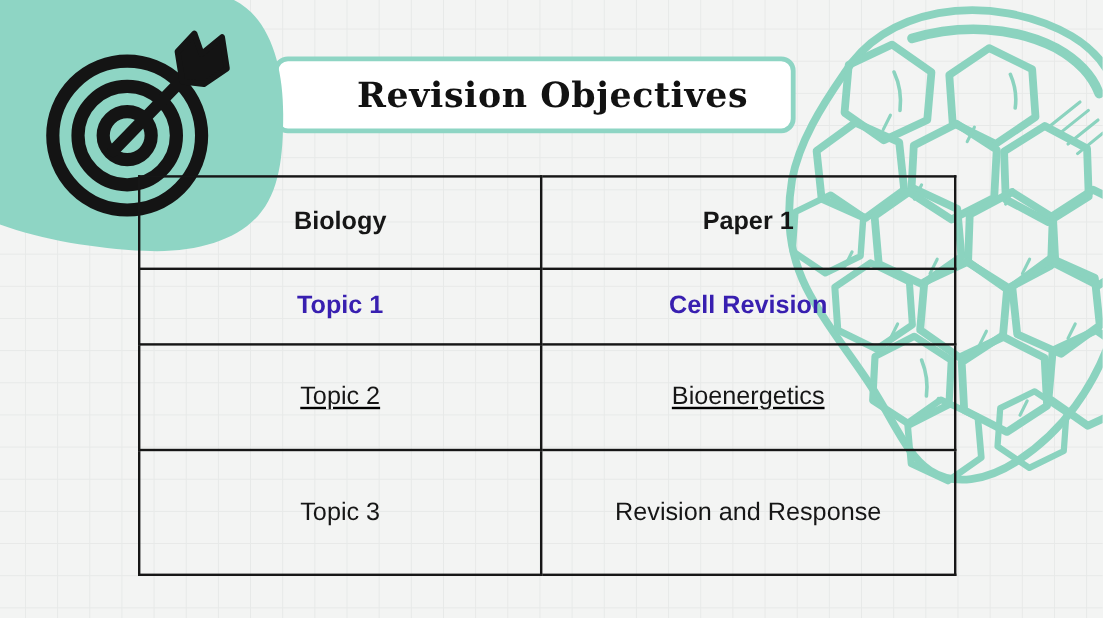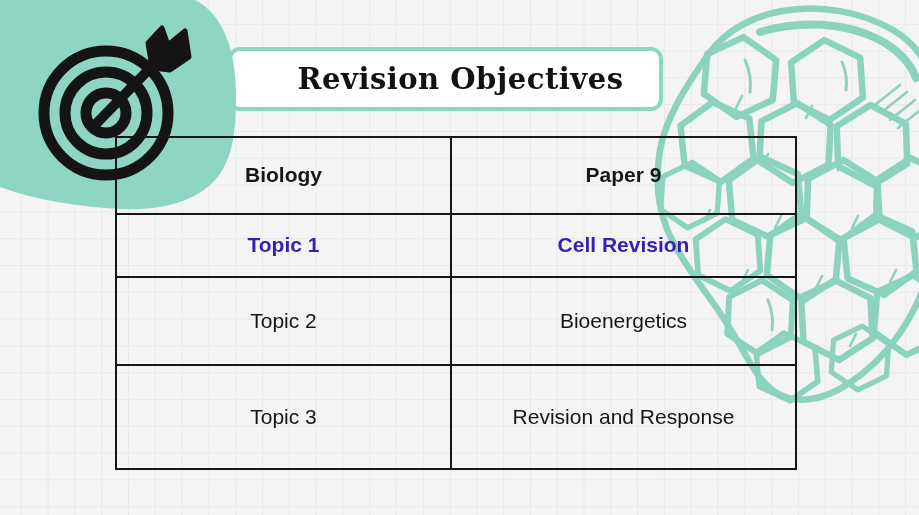--- a/index.html
+++ b/index.html
@@ -33,33 +33,33 @@
     border:4px solid var(--teal,#8ED5C4); border-radius:12px;
     display:flex; align-items:center; justify-content:center;
     padding-left:30px; z-index:2;
   }
   .title-text {
     font-family:"DejaVu Serif", serif; font-weight:bold; font-size:29px;
     color:#121212; letter-spacing:0.5px; white-space:nowrap;
   }
 
   table.topic-table {
-    position:absolute; left:115px; top:136px; width:680px; height:334px;
+    position:absolute; left:115px; top:146px; width:680px; height:334px;
     border-collapse:collapse; table-layout:fixed; z-index:4;
   }
   .topic-table th, .topic-table td {
     border:2px solid var(--table-border,#161616);
     background:transparent; text-align:center; vertical-align:middle;
     font-size:21px; color: var(--text,#161616); padding:0;
   }
   .topic-table th { font-weight:bold; }
   .topic-table col.col-a { width:335px; }
   .topic-table col.col-b { width:345px; }
   tr.r-head { height:61px; }
-  tr.r-1 { height:50px; } tr.r-2 { height:70px; } tr.r-3 { height:83px; } tr.r-4 { height:61px; }
+  tr.r-1 { height:50px; } tr.r-2 { height:70px;text-decoration:underline; } tr.r-3 { height:83px; } tr.r-4 { height:61px; }
   tr.hl td { color: var(--highlight-text,#3B1EB5); font-weight:bold; }
 </style>
 </head>
 <body>
 
 <div class="stage">
 
   <svg id="honeycomb" class="deco" viewBox="0 0 919 515" aria-hidden="true">
     <defs>
       <path id="hex" d="M0,-40 L34.6,-20 L34.6,20 L0,40 L-34.6,20 L-34.6,-20 Z"></path>
@@ -130,21 +130,21 @@
   </svg>
 
   <table class="topic-table">
     <colgroup>
         <col class="col-a">
         <col class="col-b">
       </colgroup>
     <tbody>
       <tr class="r-head">
         <th>Biology</th>
-        <th>Paper 9</th>
+        <th>Paper 1</th>
       </tr>
       <tr class="r-1 hl">
         <td>Topic 1</td>
         <td>Cell Revision</td>
       </tr>
       <tr class="r-2">
         <td>Topic 2</td>
         <td>Bioenergetics</td>
       </tr>
       <tr class="r-3">

